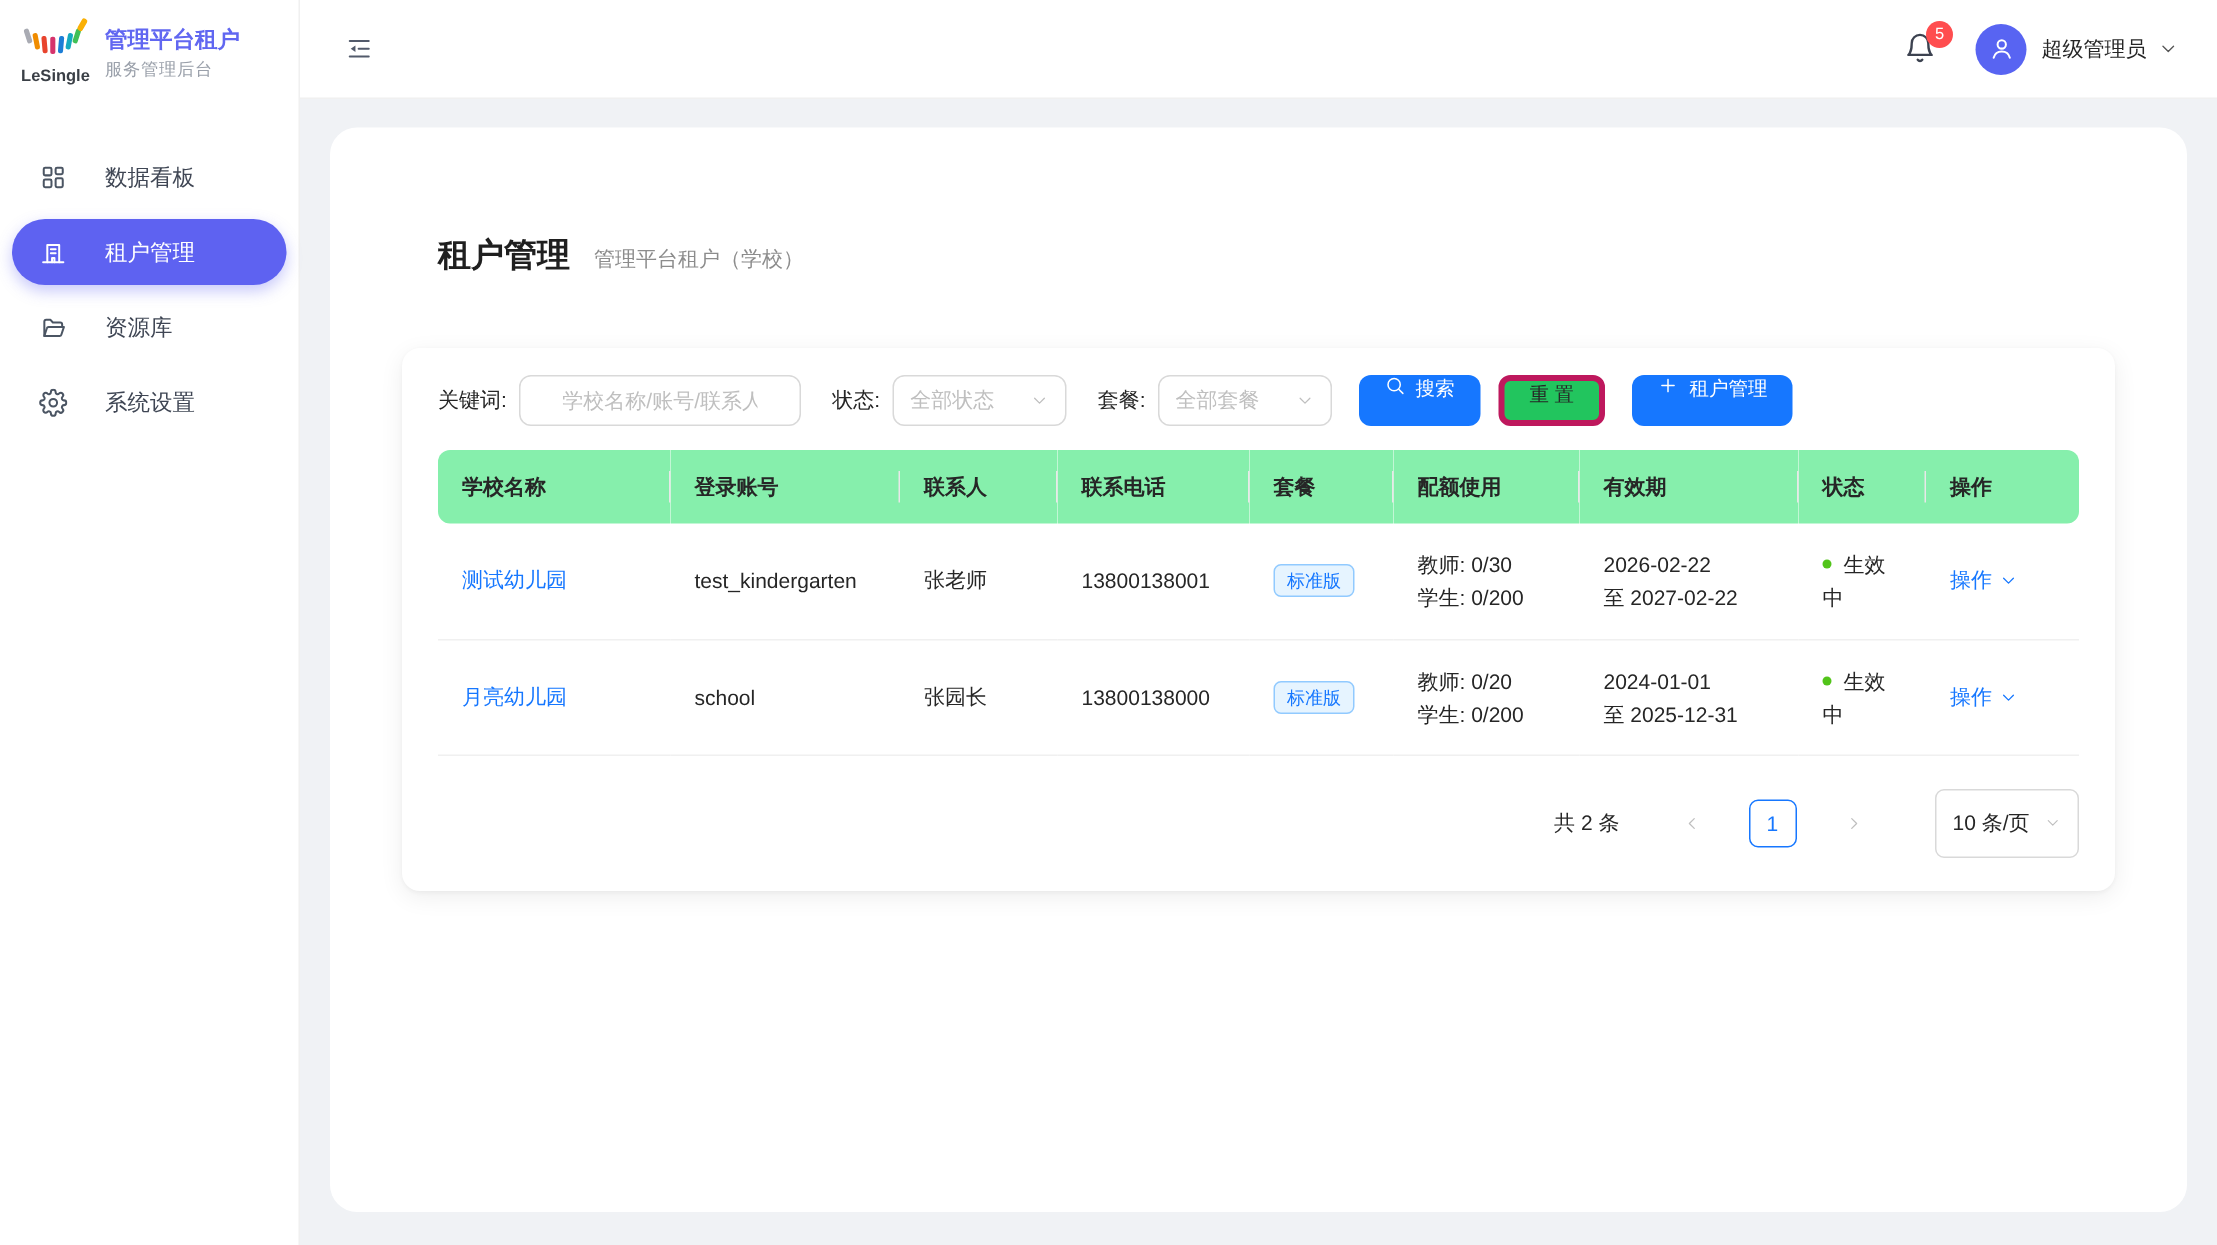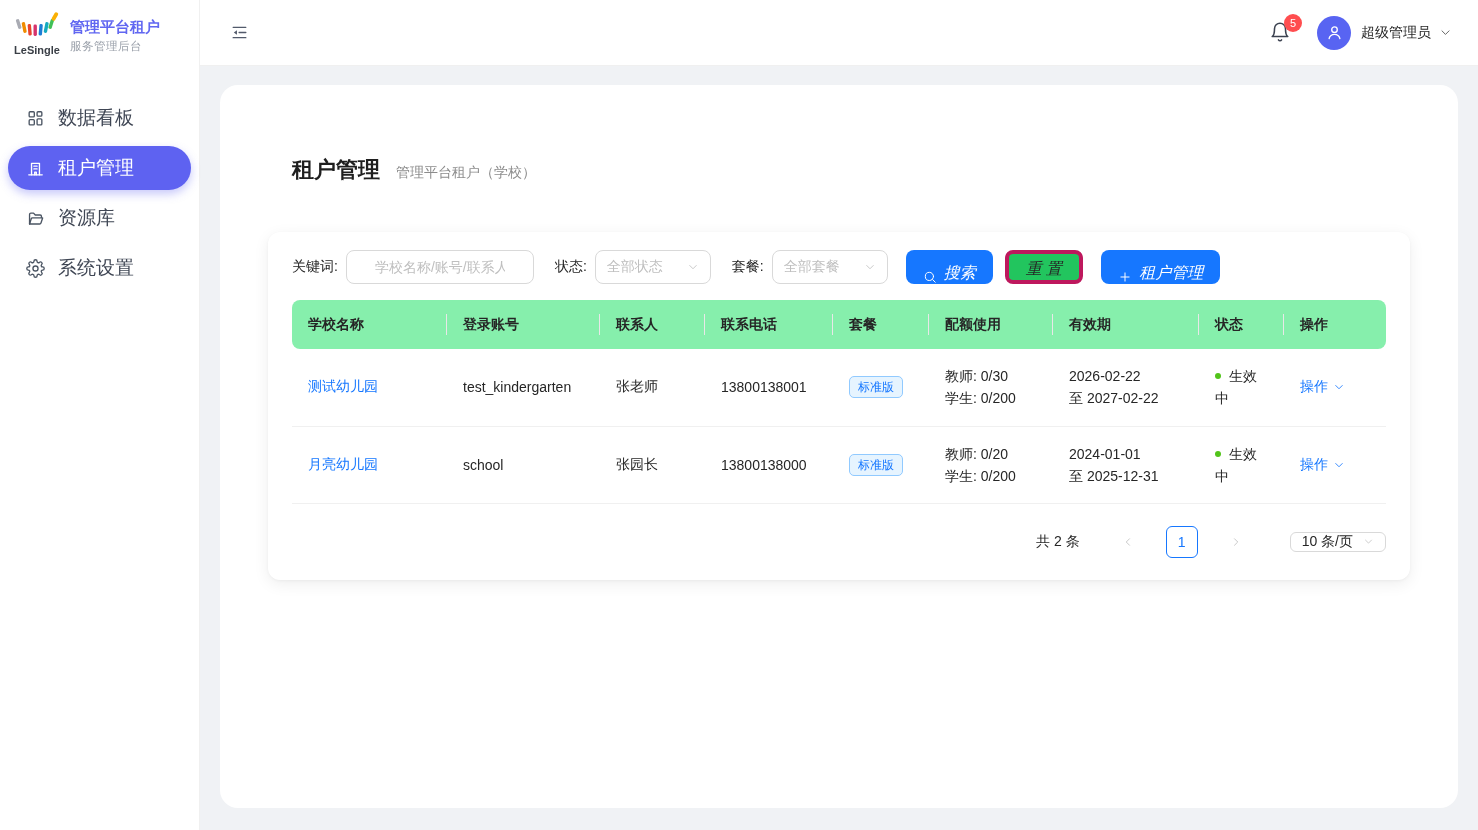--- a/index.html
+++ b/index.html
@@ -8,21 +8,21 @@
 
   
   .sidebar { position:fixed; left:0; top:0; width:200px; height:830px; background:#fff;
     border-right:1px solid #f0f0f0; z-index:5; }
   .logo-block { height:70px; display:flex; align-items:center; gap:10px; padding:0 14px; }
   .logo-mark { flex:0 0 auto; }
   .brand-title { font-size:15px; font-weight:700; color:#6167f1; line-height:19px; }
   .brand-sub { font-size:11.5px; color:#9aa0aa; margin-top:3px; letter-spacing:0.5px; }
   .nav { padding:20px 0 0; }
   .nav-item { height:44px; margin:6px 8px; border-radius:22px; display:flex; align-items:center;
-    gap:13px; padding:0 18px; color:#3f4654; font-size:19px; cursor:pointer; }
+    gap:25px; padding:0 18px; color:#3f4654; font-size:15px; cursor:pointer; }
   .nav-item svg { width:19px; height:19px; stroke:#4b5563; }
   .nav-item.active { background:linear-gradient(135deg,#6а66f5,#5e62f1); background-color:#5e62f1;
     color:#fff; box-shadow:0 4px 10px rgba(94,98,241,0.35); }
   .nav-item.active svg { stroke:#fff; }
 
   
   .topbar { position:fixed; left:200px; top:0; right:0; height:66px; background:#fff;
     border-bottom:1px solid #f0f0f0; display:flex; align-items:center;
     justify-content:space-between; padding:0 26px; z-index:4; }
   .fold-btn { width:26px; height:26px; display:flex; align-items:center; justify-content:center;
@@ -53,23 +53,23 @@
   .filters { display:flex; align-items:center; margin-bottom:16px; }
   .f-label { font-size:14px; color:#262626; margin-right:8px; white-space:nowrap; }
   .f-input { width:188px; height:34px; border:1px solid #d9d9d9; border-radius:8px;
     padding:0 28px; font-size:14px; color:#262626; outline:none;
     font-family:"Liberation Sans","DejaVu Sans",sans-serif; }
   .f-input::placeholder { color:#bfbfbf; }
   .f-select { width:116px; height:34px; border:1px solid #d9d9d9; border-radius:8px;
     display:flex; align-items:center; justify-content:space-between; padding:0 11px;
     color:#bfbfbf; font-size:14px; cursor:pointer; background:#fff; }
   .f-gap { width:21px; }
-  .btn { height:34px; border-radius:8px; display:inline-flex; align-items:flex-end; gap:7px;
-    padding:0 17px; font-size:16px; cursor:pointer; border:none; white-space:nowrap;
-    font-family:"Liberation Sans","DejaVu Sans",sans-serif;font-style:italic; }
+  .btn { height:34px; border-radius:8px; display:inline-flex; align-items:flex-start; gap:7px;
+    padding:0 17px; font-size:13px; cursor:pointer; border:none; white-space:nowrap;
+    font-family:"Liberation Sans","DejaVu Sans",sans-serif; }
   .btn-primary { background:#1677ff; color:#fff; }
   .btn-default { background:#22c55e; color:#262626; border:4px solid #be185d; }
   .ml12 { margin-left:12px; } .ml18 { margin-left:18px; }
 
   
   table { width:100%; border-collapse:collapse; table-layout:fixed; margin-top:2px; }
   thead th { background:#86efac; height:49px; font-size:14px; font-weight:600; color:#262626;
     text-align:left; padding:0 16px; position:relative; }
   thead th:first-child { border-top-left-radius:8px; border-bottom-left-radius:8px; }
   thead th:last-child { border-top-right-radius:8px; border-bottom-right-radius:8px; }
@@ -87,21 +87,21 @@
   .action { color:#1677ff; cursor:pointer; display:inline-flex; align-items:center; gap:5px; }
   .action svg { width:12px; height:12px; stroke:#1677ff; }
 
   
   .pager { display:flex; align-items:center; justify-content:flex-end; margin-top:22px; gap:24px; }
   .pager-total { color:#262626; margin-right:10px; }
   .pg-arrow { width:28px; height:32px; display:flex; align-items:center; justify-content:center;
     color:#bfbfbf; cursor:default; }
   .pg-page { width:32px; height:32px; border:1px solid #1677ff; color:#1677ff; border-radius:6px;
     display:flex; align-items:center; justify-content:center; background:#fff; cursor:pointer; }
-  .pg-size { height:20px; min-width:90px; border:1px solid #d9d9d9; border-radius:6px;
+  .pg-size { height:46px; min-width:90px; border:1px solid #d9d9d9; border-radius:6px;
     display:flex; align-items:center; gap:10px; padding:0 11px; color:#262626; cursor:pointer;
     margin-left:16px; background:#fff; }
   .pg-size .caret { color:#bfbfbf; }
 
   svg { display:block; }
   .ico { fill:none; stroke-width:1.7; stroke-linecap:round; stroke-linejoin:round; }
 </style>
 </head>
 <body>
 

